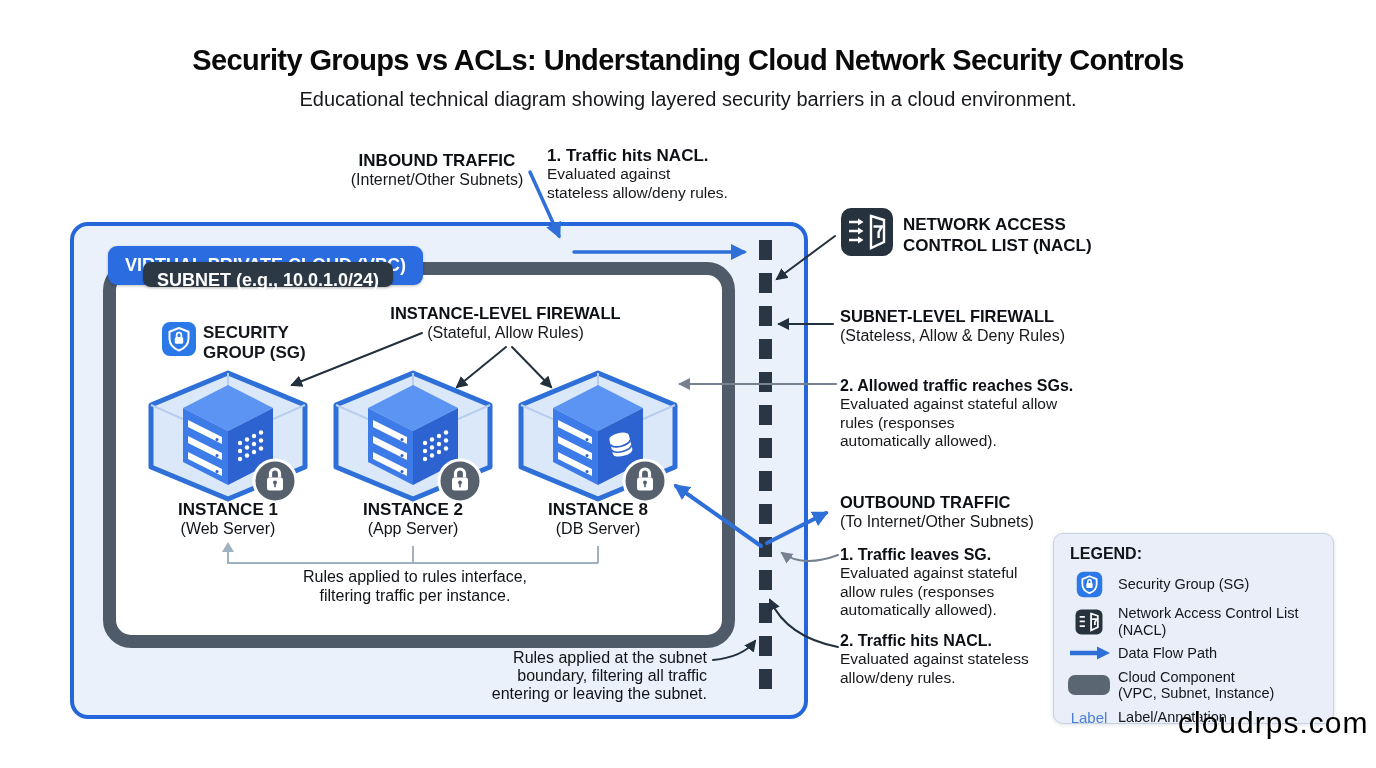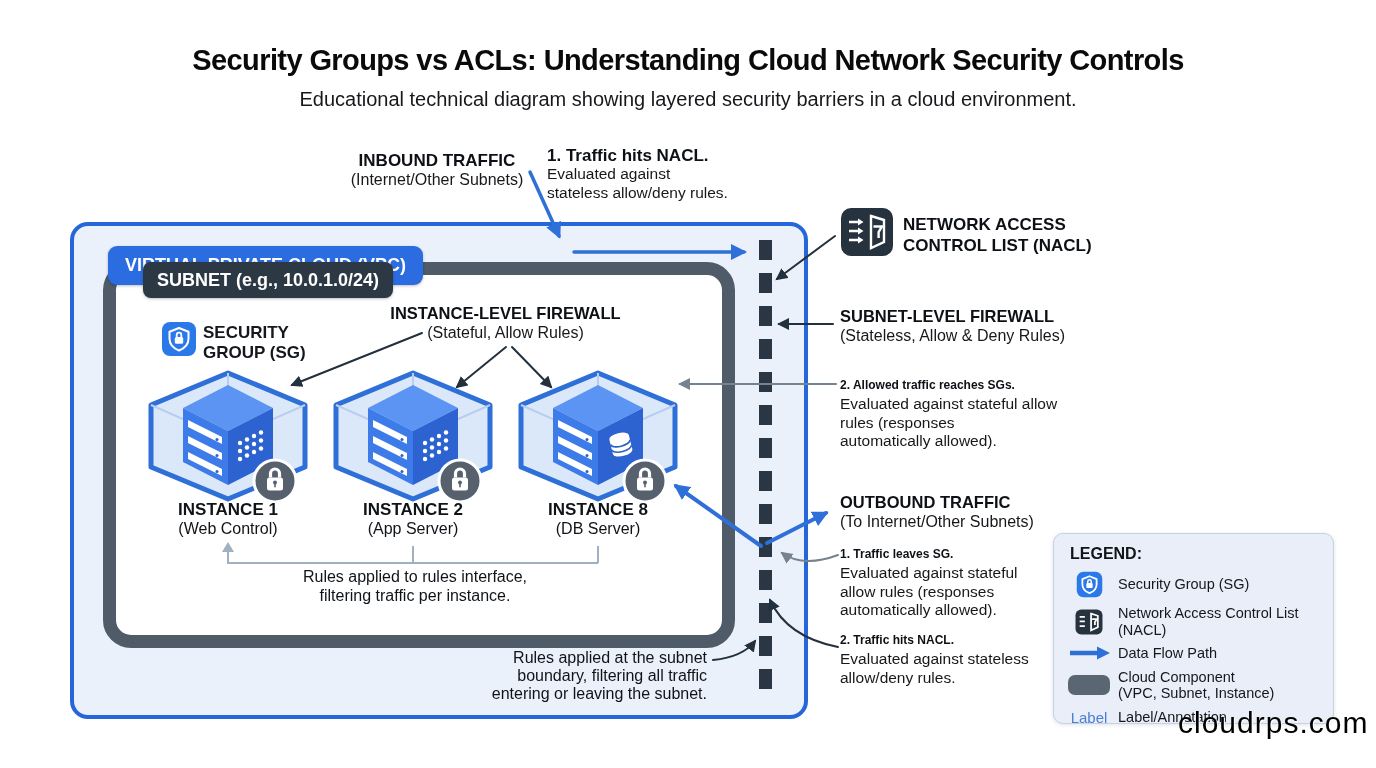--- a/index.html
+++ b/index.html
@@ -15,31 +15,31 @@
   .subtitle{top:88px;left:0;width:1376px;text-align:center;font-size:20px;color:#16181b;}
 
   
   .vpc-box{left:70px;top:222px;width:738px;height:497px;box-sizing:border-box;
            background:#eaf1fb;border:4px solid #2566da;border-radius:18px;}
   .subnet-box{left:103px;top:262px;width:632px;height:386px;box-sizing:border-box;
               background:#ffffff;border:13px solid #4f5b69;border-radius:28px;}
   .pill{display:inline-block;color:#fff;font-weight:bold;box-shadow:0 1px 3px rgba(0,0,0,.25);}
   .vpc-pill{left:108px;top:203px;height:39px;line-height:39px;padding:0 17px;border-radius:9px;
             background:#2b6ce0;font-size:18px;margin-top:43px;}
-  .subnet-pill{left:143px;top:262px;height:36px;line-height:36px;padding:0 14px;border-radius:8px;
+  .subnet-pill{left:143px;top:262px;height:25px;line-height:36px;padding:0 14px;border-radius:8px;
                background:#2d3845;font-size:18px;}
 
   
   .sg-label{left:203px;top:323px;font-size:17px;font-weight:bold;line-height:19.5px;color:#14181d;}
   .fw-block{left:378px;top:304px;width:255px;text-align:center;}
   .blk-title{font-weight:bold;font-size:16.5px;line-height:19px;color:#0d1116;}
   .blk-sub{font-size:16px;line-height:19px;color:#16181b;}
   .inbound-block{left:348px;top:151px;width:178px;text-align:center;}
   .inbound-block .blk-title{font-size:17px;}
-  .ann-title{font-weight:bold;font-size:12px;line-height:19px;color:#0d1116;}
+  .ann-title{font-weight:bold;font-size:16px;line-height:19px;color:#0d1116;}
   .ann-body{font-size:15.5px;line-height:18.5px;color:#16181b;}
   .nacl-label{left:903px;top:214px;font-size:17px;font-weight:bold;line-height:21px;color:#0d1116;}
 
   .inst-label{width:170px;text-align:center;top:500px;}
   .inst-name{font-weight:bold;font-size:17px;line-height:19px;}
   .inst-role{font-size:16px;line-height:19px;}
 
   .note-sg{left:260px;top:567px;width:310px;text-align:center;font-size:16px;line-height:19px;}
   .note-nacl{left:455px;top:649px;width:252px;text-align:right;font-size:16px;line-height:18px;}
 
@@ -234,21 +234,21 @@
   </div>
 
   <div class="abs z10" style="left:840px;top:631px;">
     <div class="ann-title">2. Traffic hits NACL.</div>
     <div class="ann-body pre">Evaluated against stateless
 allow/deny rules.</div>
   </div>
 
   <div class="abs inst-label z10" style="left:143px;">
     <div class="inst-name">INSTANCE 1</div>
-    <div class="inst-role">(Web Control)</div>
+    <div class="inst-role">(Web Server)</div>
   </div>
   <div class="abs inst-label z10" style="left:328px;">
     <div class="inst-name">INSTANCE 2</div>
     <div class="inst-role">(App Server)</div>
   </div>
   <div class="abs inst-label z10" style="left:513px;">
     <div class="inst-name">INSTANCE 8</div>
     <div class="inst-role">(DB Server)</div>
   </div>
 

